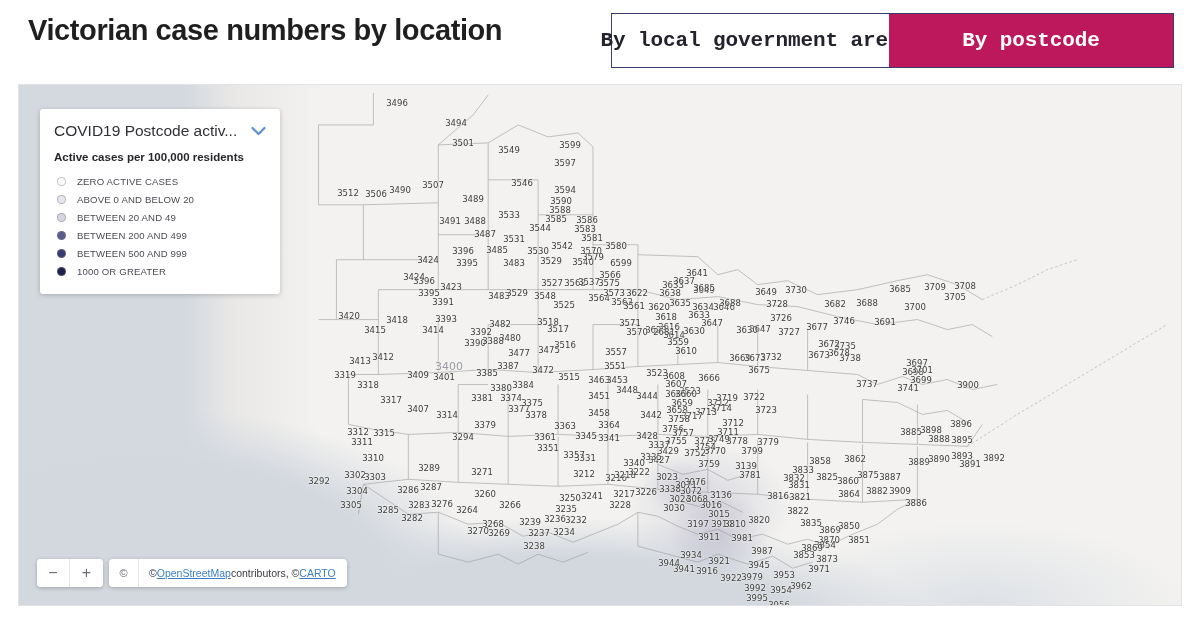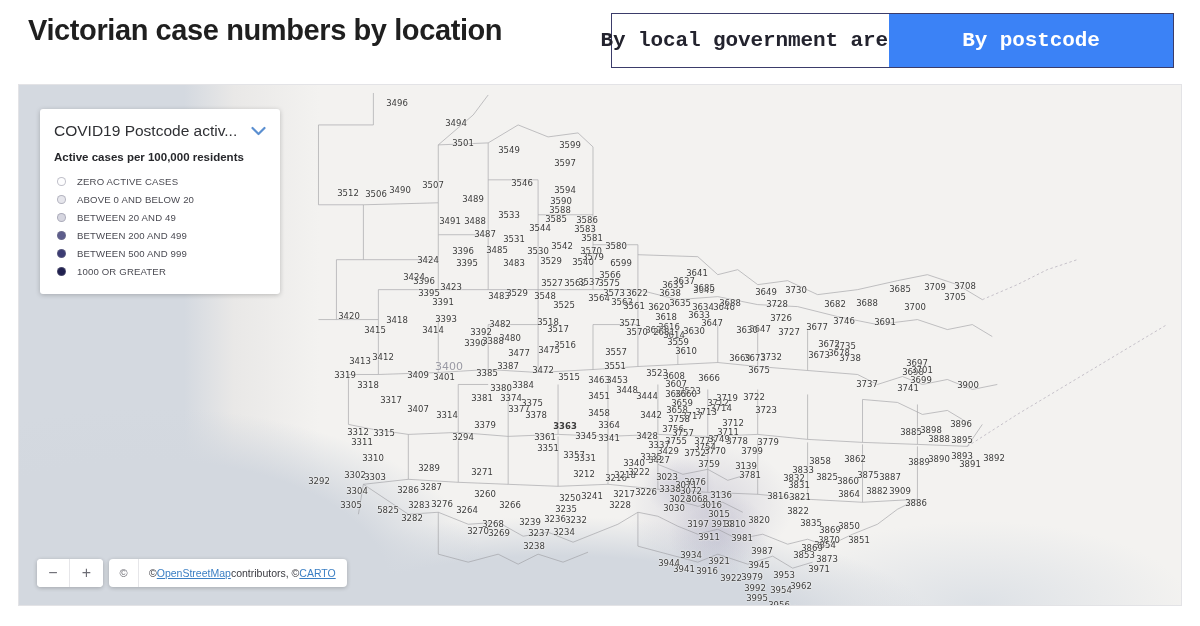--- a/index.html
+++ b/index.html
@@ -30,21 +30,21 @@
   }
   .toggle-btn {
     display: flex; align-items: center; justify-content: center;
     font-size: 21px; font-weight: 700;
     letter-spacing: -0.1px;
     cursor: pointer; user-select: none;
     white-space: nowrap;
     font-family: Liberation Mono, monospace;
   }
   .toggle-btn.inactive { width: 277px; background: #ffffff; color: #23232e; }
-  .toggle-btn.active    { width: 284px; background: #3b82f6; color: #ffffff; }
+  .toggle-btn.active    { width: 284px; background: #be185d; color: #ffffff; }
 
   
   #map-container {
     position: absolute; left: 18px; top: 84px;
     width: 1164px; height: 522px;
     border: 1px solid #e3e3e6;
     overflow: hidden;
     background: #f2f1ef;
   }
   #map-canvas {
@@ -369,21 +369,21 @@
       <div class="pc" style="left: 354px; top: 373px;">3310</div>
       <div class="pc" style="left: 336px; top: 390px;">3302</div>
       <div class="pc" style="left: 356px; top: 392px;">3303</div>
       <div class="pc" style="left: 338px; top: 406px;">3304</div>
       <div class="pc" style="left: 332px; top: 420px;">3305</div>
       <div class="pc" style="left: 389px; top: 405px;">3286</div>
       <div class="pc" style="left: 412px; top: 402px;">3287</div>
       <div class="pc" style="left: 423px; top: 419px;">3276</div>
       <div class="pc" style="left: 400px; top: 420px;">3283</div>
       <div class="pc" style="left: 393px; top: 433px;">3282</div>
-      <div class="pc" style="left: 369px; top: 425px;">5825</div>
+      <div class="pc" style="left: 369px; top: 425px;">3285</div>
       <div class="pc" style="left: 300px; top: 396px;">3292</div>
       <div class="pc" style="left: 410px; top: 383px;">3289</div>
       <div class="pc" style="left: 463px; top: 387px;">3271</div>
       <div class="pc" style="left: 448px; top: 425px;">3264</div>
       <div class="pc" style="left: 466px; top: 409px;">3260</div>
       <div class="pc" style="left: 491px; top: 420px;">3266</div>
       <div class="pc" style="left: 474px; top: 439px;">3268</div>
       <div class="pc" style="left: 459px; top: 446px;">3270</div>
       <div class="pc" style="left: 480px; top: 448px;">3269</div>
       <div class="pc" style="left: 511px; top: 437px;">3239</div>
@@ -399,21 +399,21 @@
       <div class="pc" style="left: 605px; top: 409px;">3217</div>
       <div class="pc" style="left: 627px; top: 407px;">3226</div>
       <div class="pc" style="left: 597px; top: 393px;">3216</div>
       <div class="pc" style="left: 606px; top: 390px;">3218</div>
       <div class="pc" style="left: 620px; top: 387px;">3222</div>
       <div class="pc" style="left: 565px; top: 389px;">3212</div>
       <div class="pc" style="left: 566px; top: 373px;">3331</div>
       <div class="pc" style="left: 529px; top: 363px;">3351</div>
       <div class="pc" style="left: 555px; top: 370px;">3357</div>
       <div class="pc" style="left: 526px; top: 352px;">3361</div>
-      <div class="pc" style="left: 546px; top: 341px; font-weight: bold;">3363</div>
+      <div class="pc" style="left: 546px; top: 341px;">3363</div>
       <div class="pc" style="left: 567px; top: 351px;">3345</div>
       <div class="pc" style="left: 590px; top: 353px;">3341</div>
       <div class="pc" style="left: 590px; top: 340px;">3364</div>
       <div class="pc" style="left: 580px; top: 328px;">3458</div>
       <div class="pc" style="left: 632px; top: 330px;">3442</div>
       <div class="pc" style="left: 580px; top: 311px;">3451</div>
       <div class="pc" style="left: 608px; top: 305px;">3448</div>
       <div class="pc" style="left: 628px; top: 311px;">3444</div>
       <div class="pc" style="left: 671px; top: 306px;">3523</div>
       <div class="pc" style="left: 667px; top: 309px;">3660</div>

